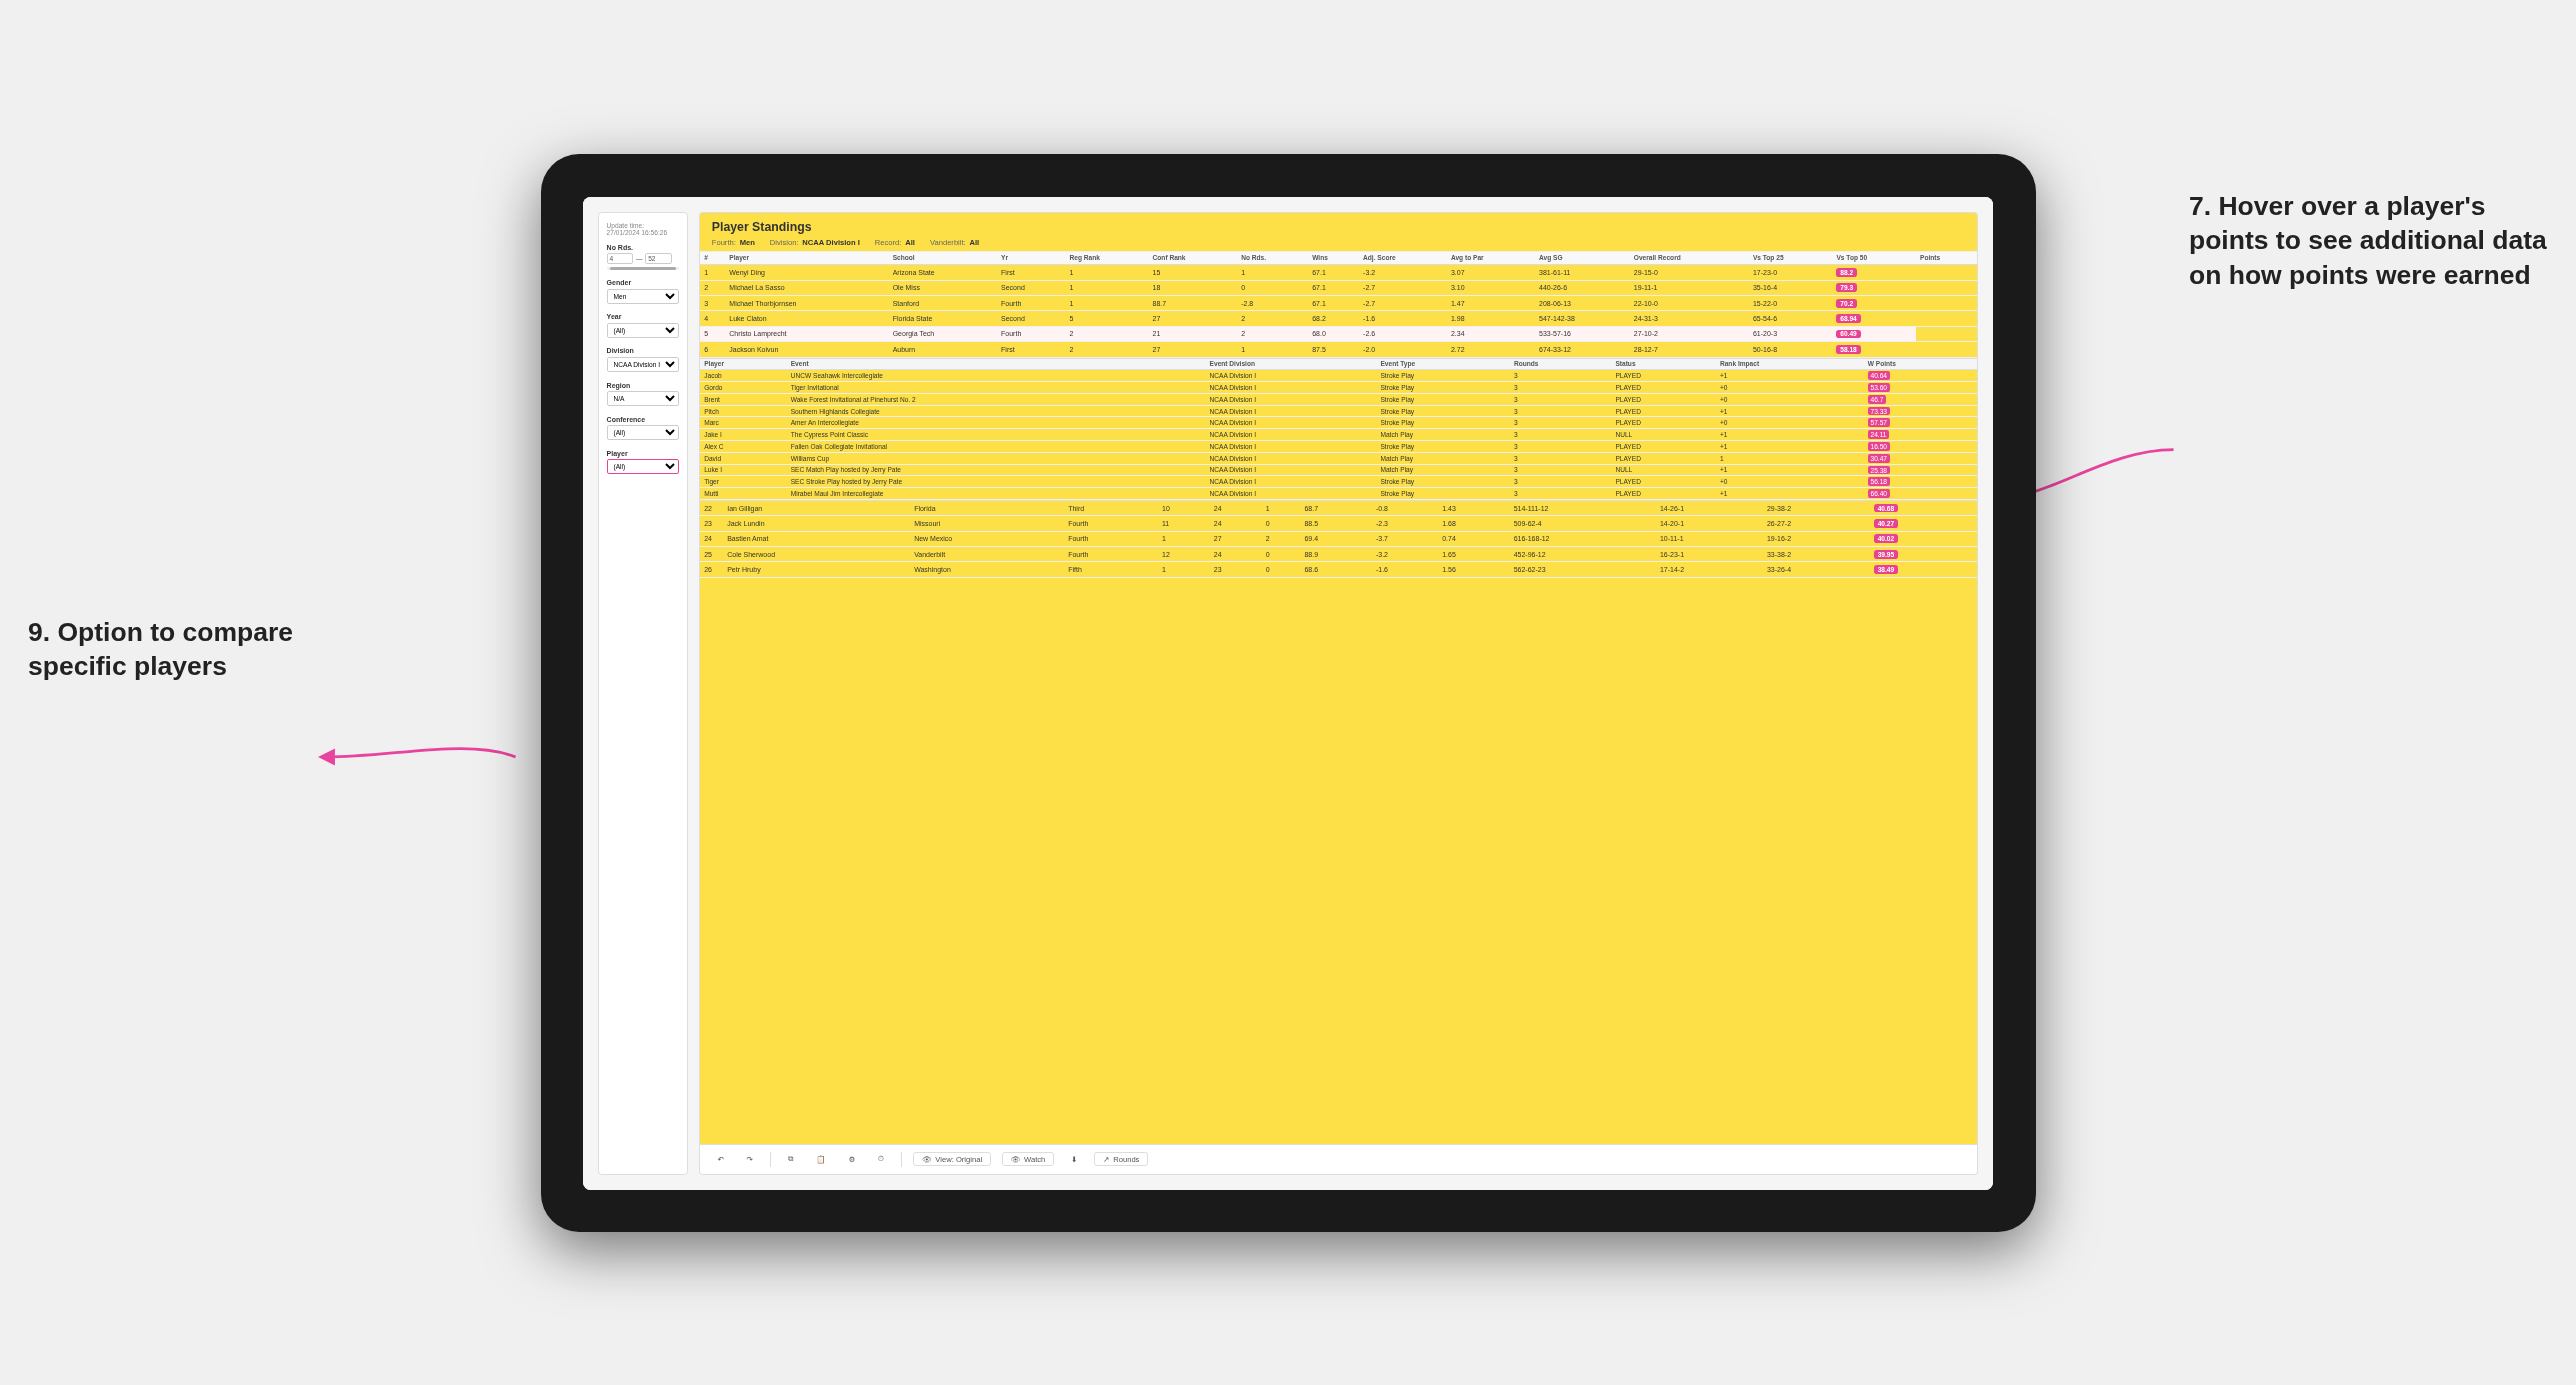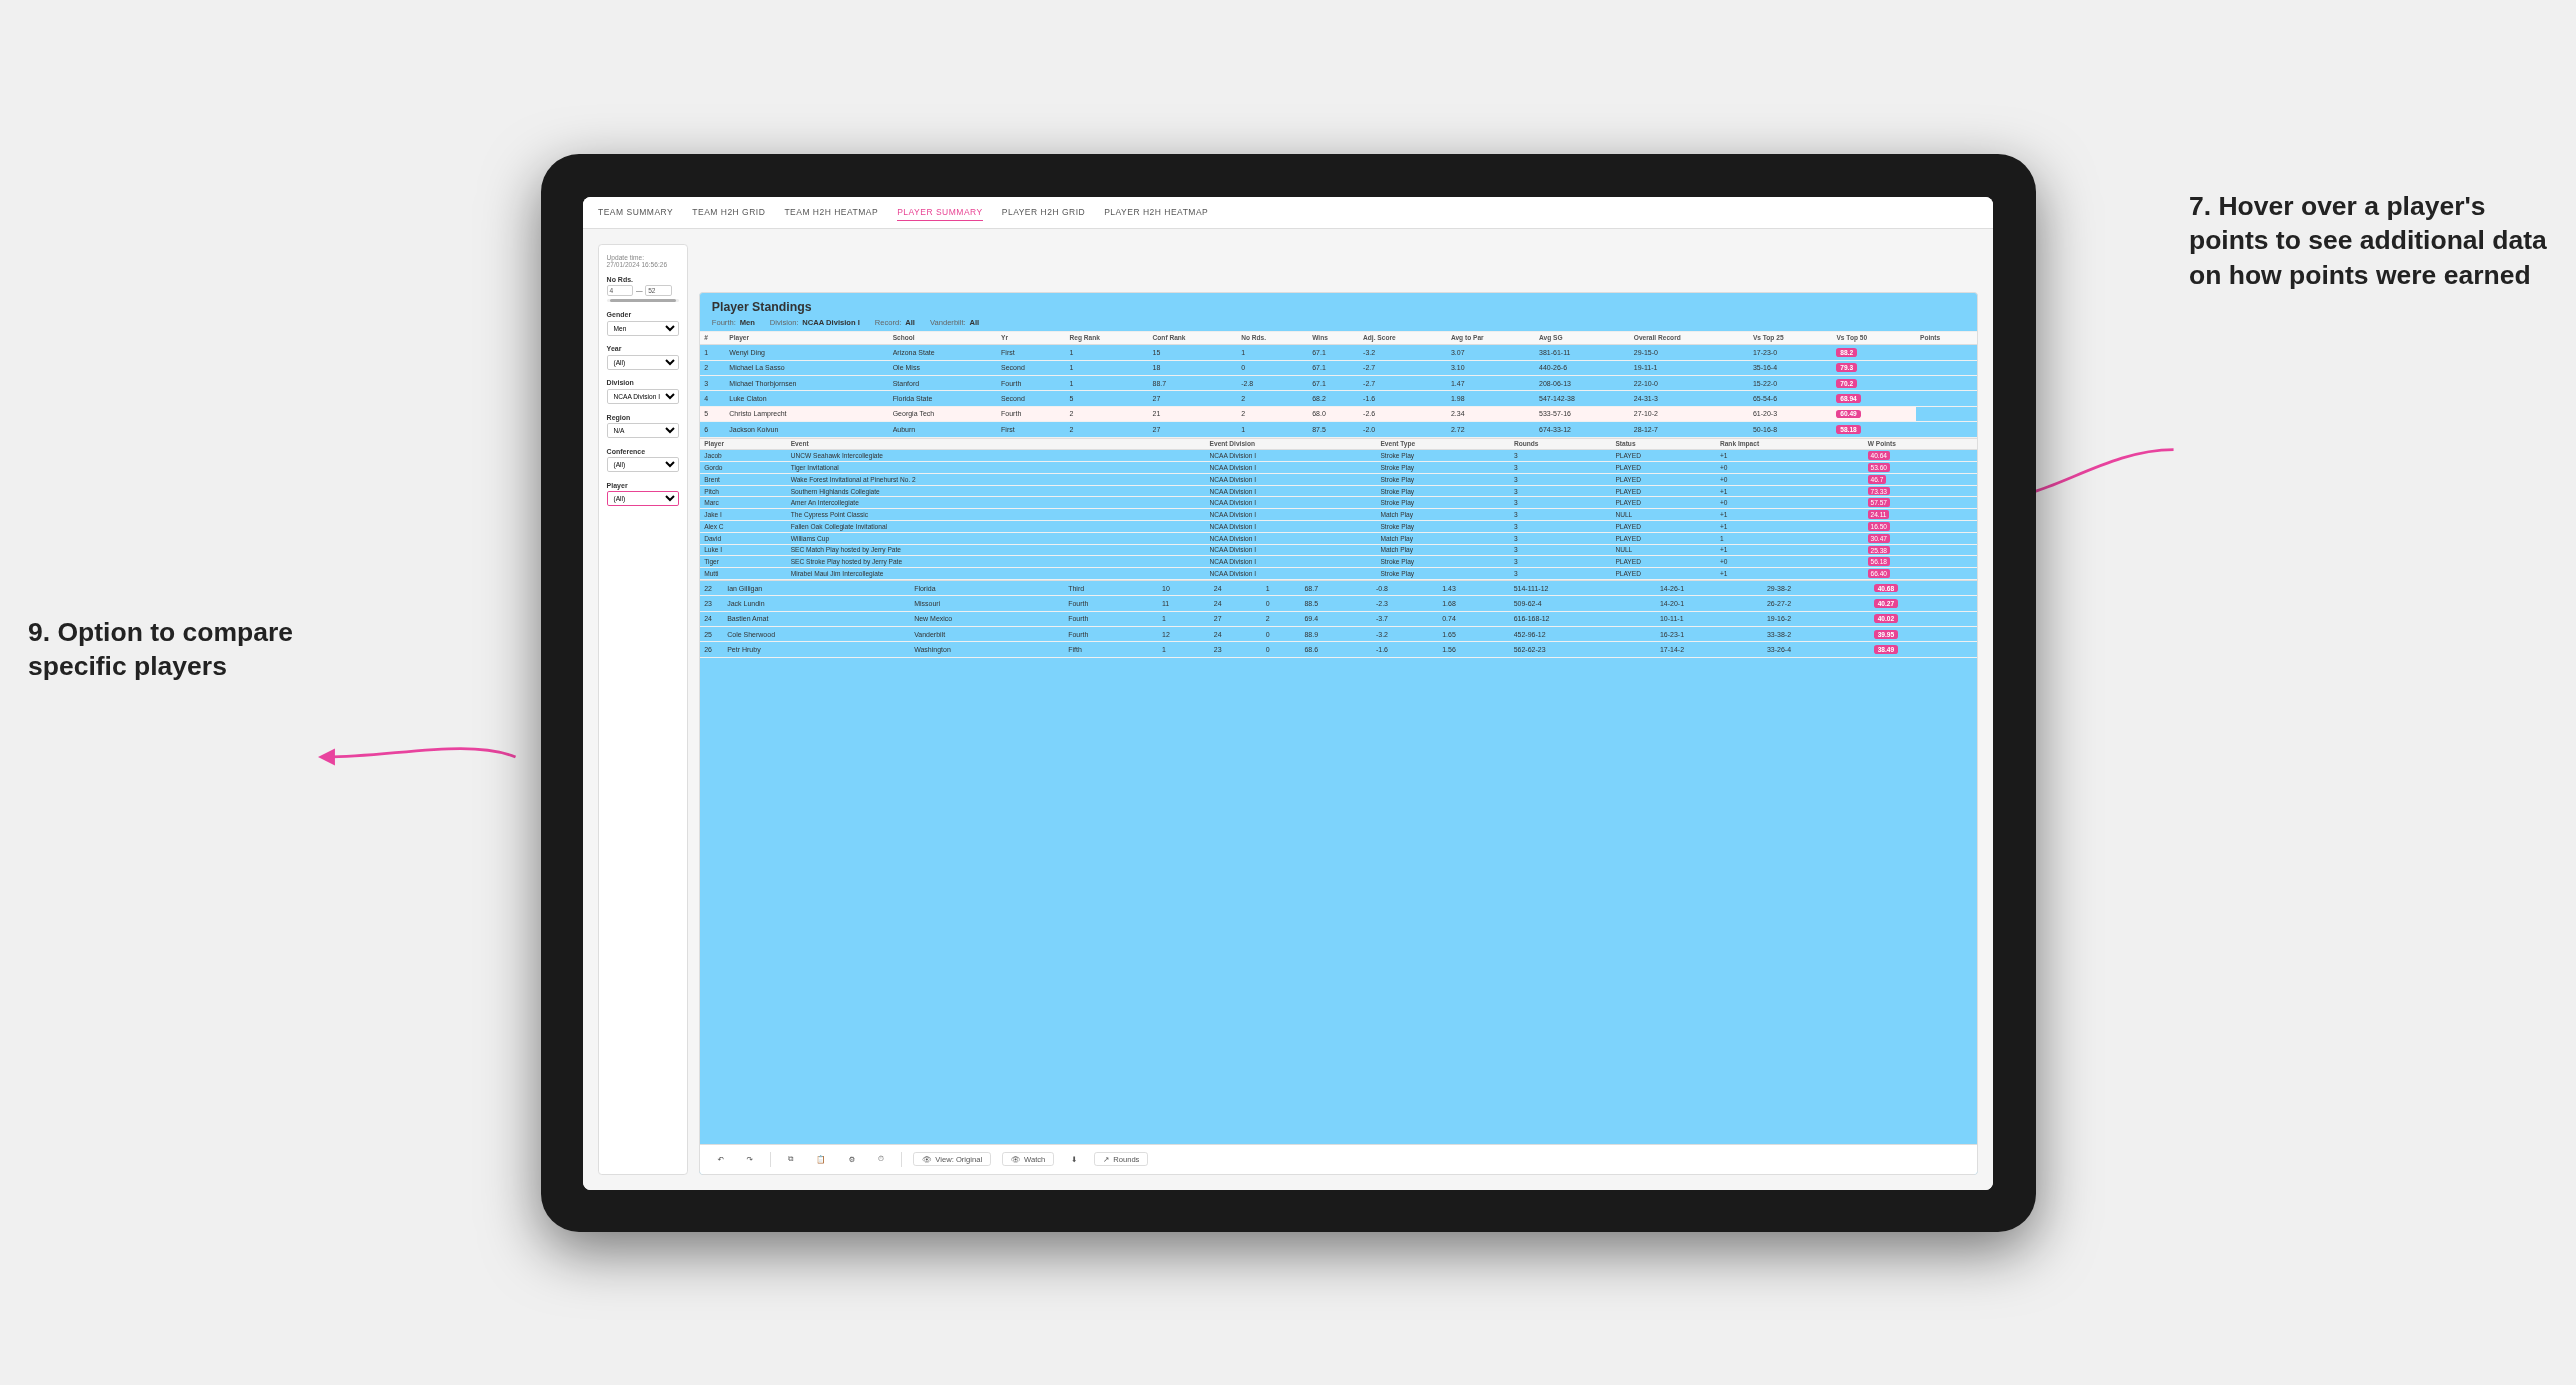--- a/index.html
+++ b/index.html
@@ -165,27 +165,26 @@
 
     .update-time {
       font-size: 6.6px;
       color: #888;
       margin-bottom: 7.6px;
     }
 
     
     .right-panel {
       flex: 1;
-      background: #7dd3fc;
+      background: #fde047;
       border: 0.9px solid #ddd;
       border-radius: 3.8px;
       overflow: hidden;
       display: flex;
       flex-direction: column;
-      margin-top: 48px;
     }
 
     .panel-header {
       padding: 7.6px 11.4px 3.8px;
       border-bottom: 0.9px solid #eee;
     }
 
     .panel-title {
       font-size: 12.3px;
       font-weight: bold;
@@ -351,28 +350,20 @@
       <polygon points="6 0, 0 3, 6 6" fill="#e8439e"></polygon>
     </marker>
   </defs>
   <path d="M 10 40 C 80 40, 160 20, 210 40" stroke="#e8439e" stroke-width="3" fill="none" marker-start="url(#arrowhead-l)"></path>
 </svg>
 
 <div class="tablet-outer">
   <div class="tablet-screen">
 
 
-    <div class="sub-nav">
-      <span class="sub-nav-item">TEAM SUMMARY</span>
-      <span class="sub-nav-item">TEAM H2H GRID</span>
-      <span class="sub-nav-item">TEAM H2H HEATMAP</span>
-      <span class="sub-nav-item active">PLAYER SUMMARY</span>
-      <span class="sub-nav-item">PLAYER H2H GRID</span>
-      <span class="sub-nav-item">PLAYER H2H HEATMAP</span>
-    </div>
 
     <div class="main-content">
 
       <div class="left-panel">
         <div class="update-time">
           <span>Update time:</span><br>
           <span>27/01/2024 16:56:26</span>
         </div>
 
         <div class="filter-section">

